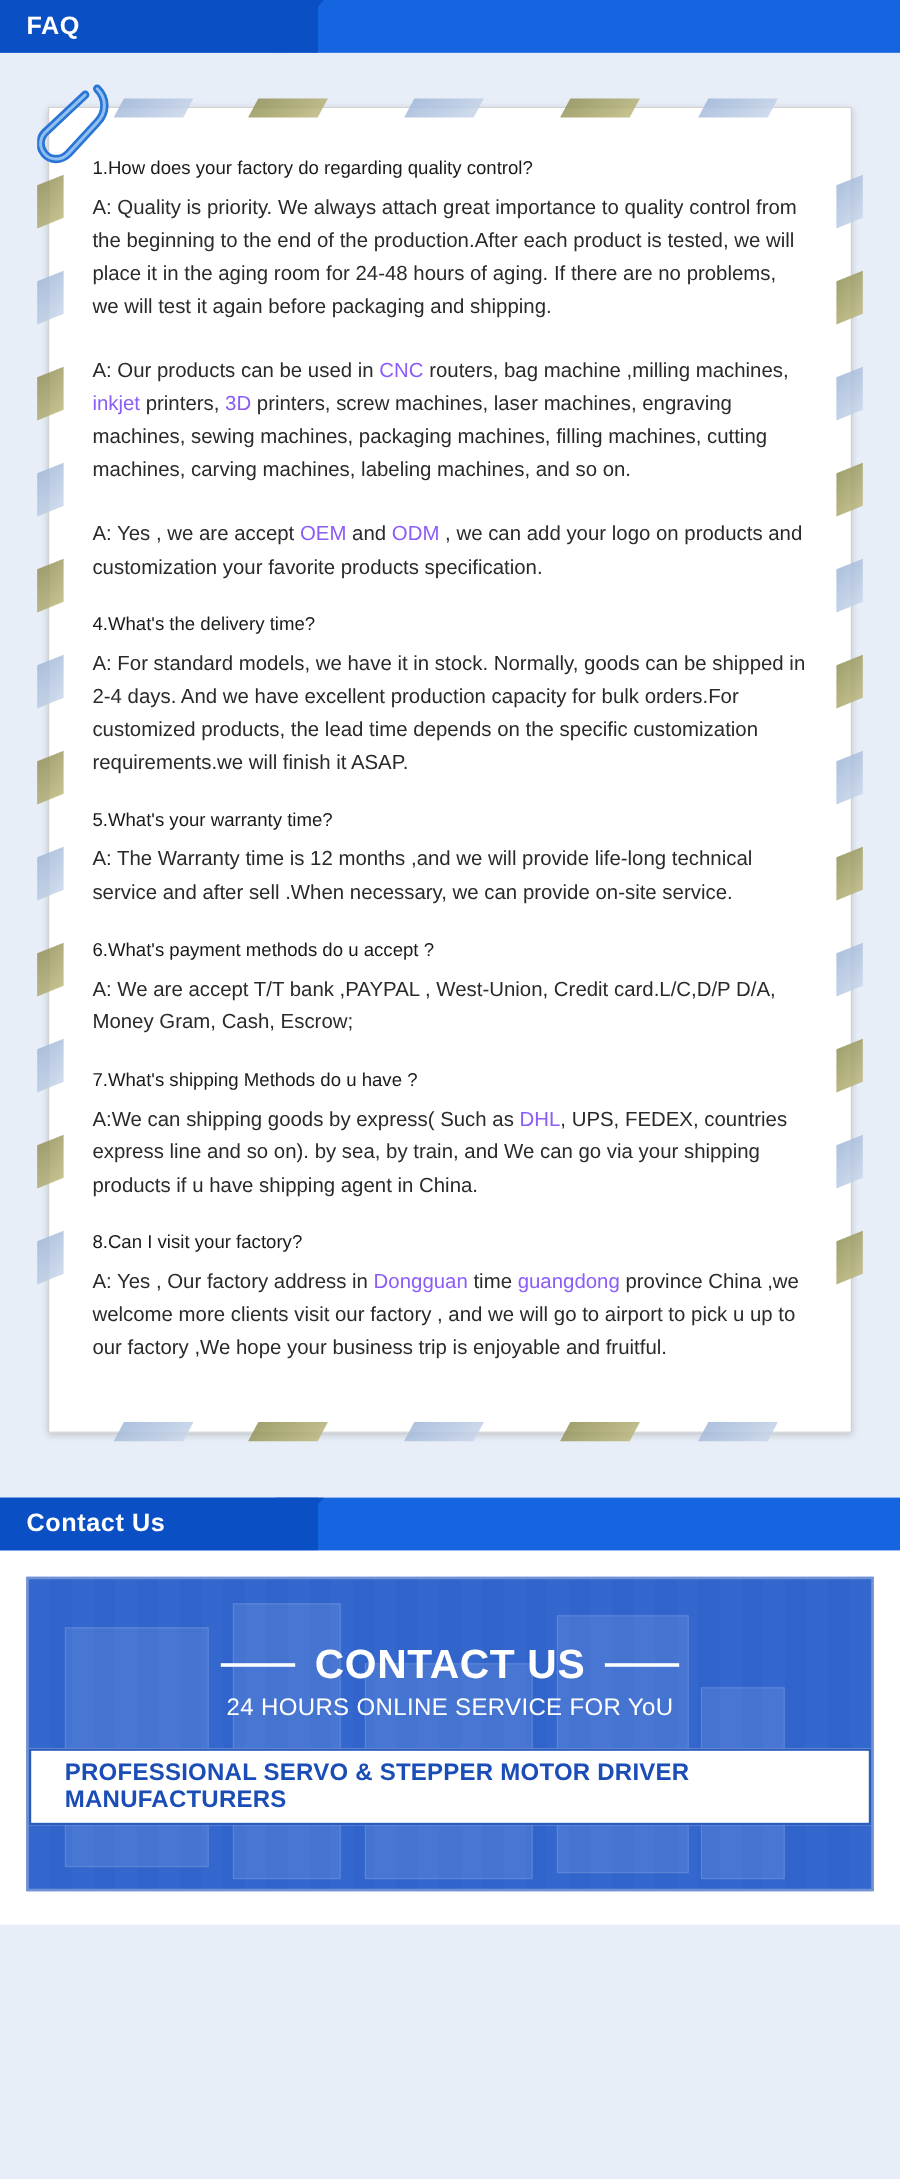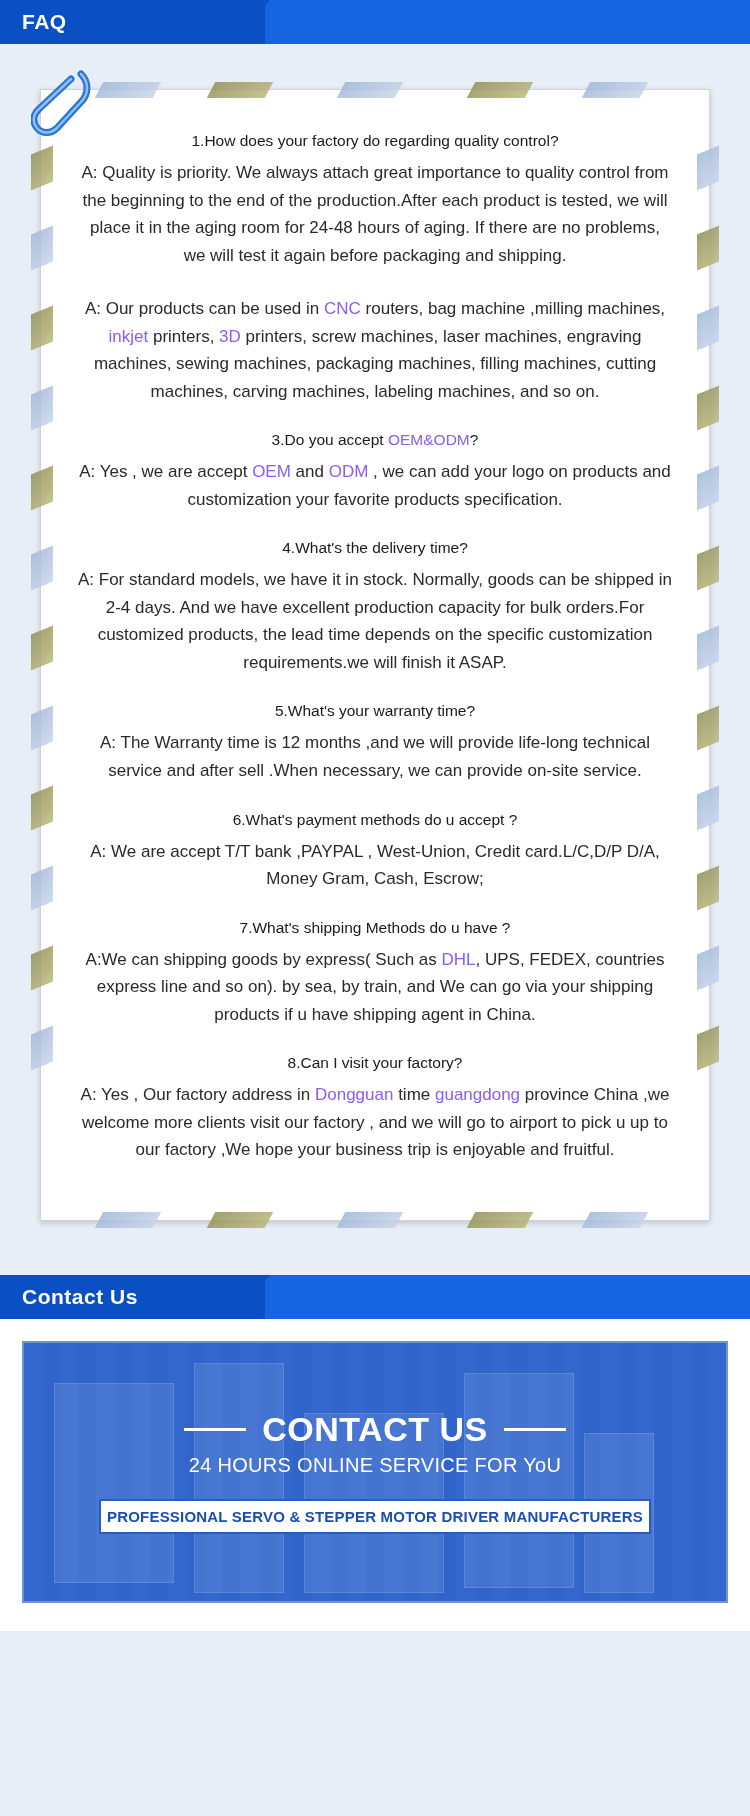--- a/index.html
+++ b/index.html
@@ -75,21 +75,21 @@
   .clip {
     position: absolute;
     left: -10px;
     top: -28px;
     width: 70px;
     height: 110px;
     z-index: 5;
   }
 
   
-  .faq-item { margin-bottom: 26px; text-align: center; }
+  .faq-item { margin-bottom: 26px; }
   .faq-q {
     font-size: 15.5px;
     color: #1a1a1a;
     margin: 0 0 9px 0;
     font-weight: normal;
   }
   .faq-a {
     font-size: 17px;
     line-height: 1.62;
     color: #2a2a2a;
@@ -144,23 +144,23 @@
     color: #ffffff;
     font-size: 20px;
     margin-top: 5px;
     letter-spacing: 0.3px;
     text-align: right;
   }
   .contact-strip {
     margin-top: 22px;
     background: #ffffff;
     border: 2px solid #2b5bbd;
-    padding: 7px 6px;
+    padding: 7px 28px;
     color: #1a4db5;
-    font-size: 15px;
+    font-size: 20px;
     font-weight: bold;
     letter-spacing: 0.2px;
   }
   .spacer-blue { height: 24px; background: #e8eef7; }
 </style>
 </head>
 <body>
 
 <div class="banner">
   <div class="banner-left"></div>
@@ -218,21 +218,20 @@
     <div class="faq-item">
       <h3 class="faq-q">1.How does your factory do regarding quality control?</h3>
       <p class="faq-a">A: Quality is priority. We always attach great importance to quality control from the beginning to the end of the production.After each product is tested, we will place it in the aging room for 24-48 hours of aging. If there are no problems, we will test it again before packaging and shipping.</p>
     </div>
 
     <div class="faq-item">
       <p class="faq-a"><span>A: Our products can be used in </span><span class="hl">CNC</span><span> routers, bag machine ,milling machines, </span><span class="hl">inkjet</span><span> printers, </span><span class="hl">3D</span><span> printers, screw machines, laser machines, engraving machines, sewing machines, packaging machines, filling machines, cutting machines, carving machines, labeling machines, and so on.</span></p>
     </div>
 
     <div class="faq-item">
-      <h3 class="faq-q"><span>3.Do you accept </span><span class="hl">OEM&amp;ODM</span><span>?</span></h3>
       <p class="faq-a"><span>A: Yes , we are accept </span><span class="hl">OEM</span><span> and </span><span class="hl">ODM</span><span> , we can add your logo on products and customization your favorite products specification.</span></p>
     </div>
 
     <div class="faq-item">
       <h3 class="faq-q">4.What's the delivery time?</h3>
       <p class="faq-a">A: For standard models, we have it in stock. Normally, goods can be shipped in 2-4 days. And we have excellent production capacity for bulk orders.For customized products, the lead time depends on the specific customization requirements.we will finish it ASAP.</p>
     </div>
 
     <div class="faq-item">
       <h3 class="faq-q">5.What's your warranty time?</h3>

